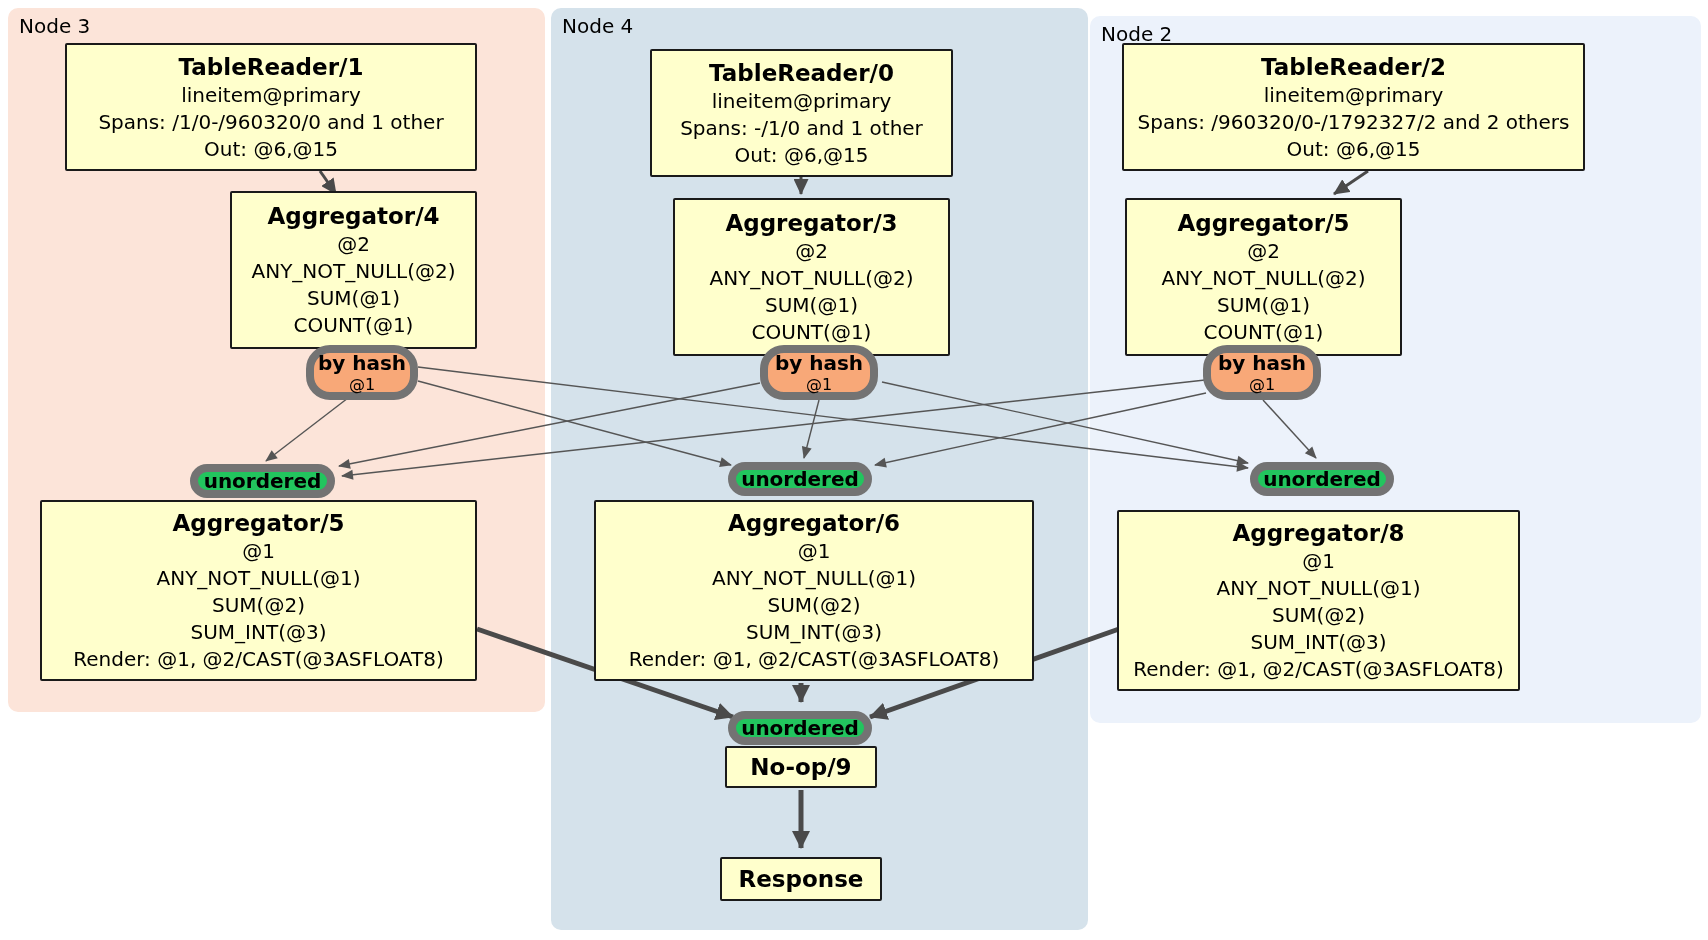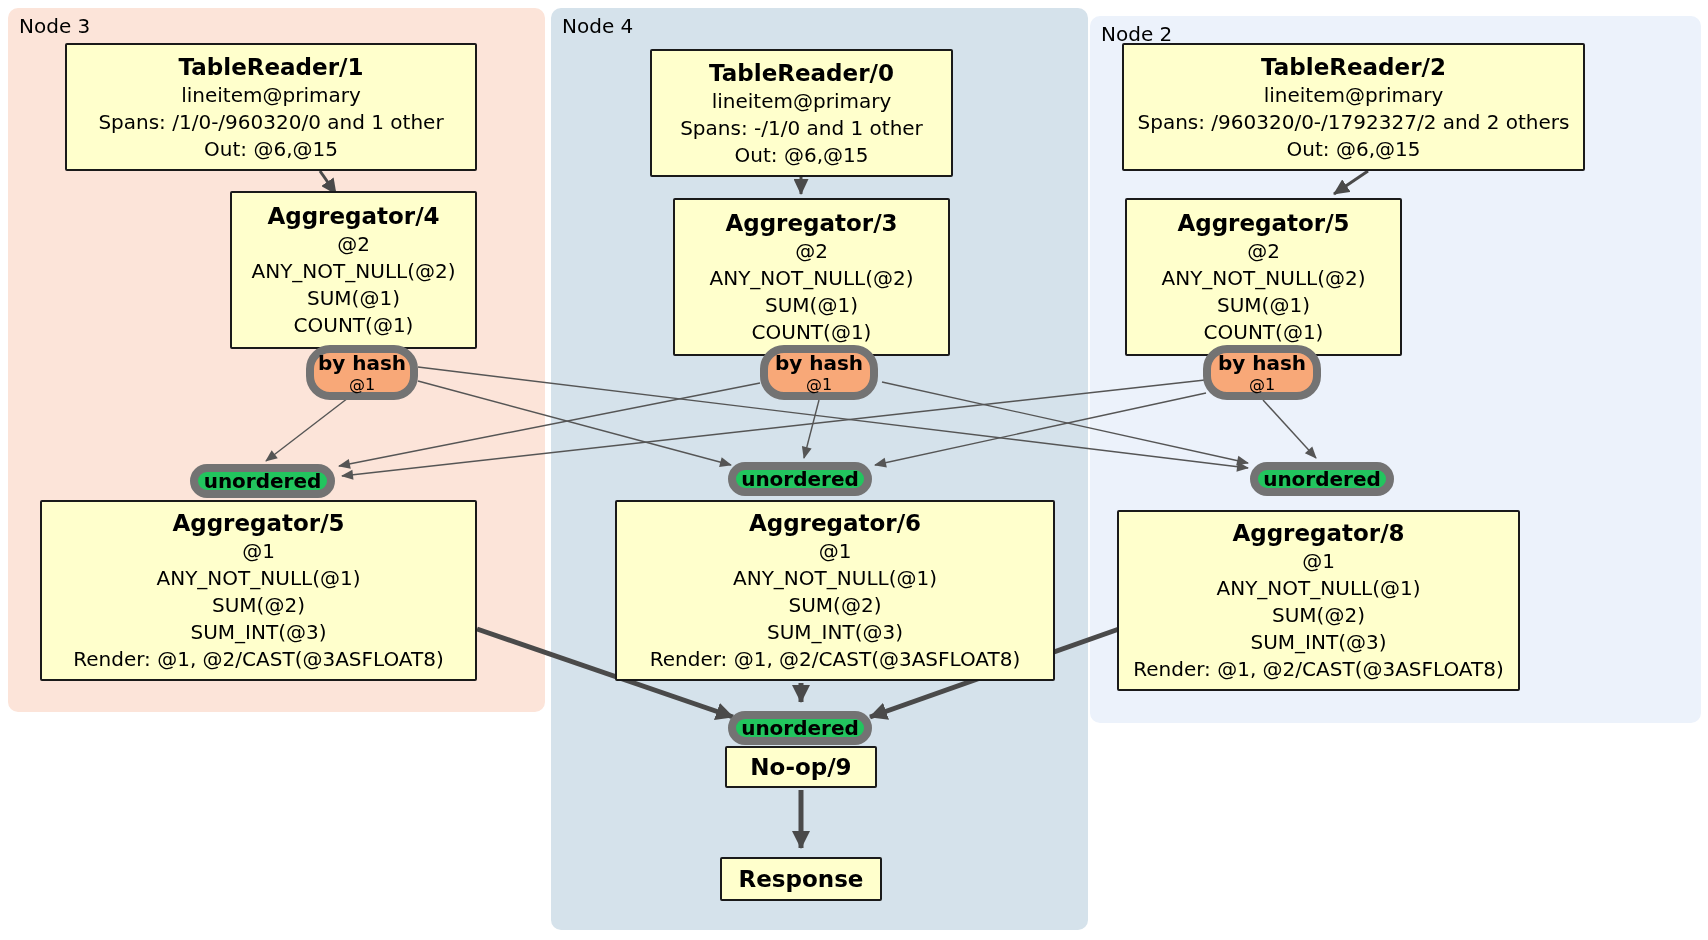--- a/index.html
+++ b/index.html
@@ -120,21 +120,21 @@
     <div class="pline">Spans: -/1/0 and 1 other</div>
     <div class="pline">Out: @6,@15</div>
   </div>
   <div class="pbox" style="left:673px;top:198px;width:277px;height:158px">
     <div class="ptitle">Aggregator/3</div>
     <div class="pline">@2</div>
     <div class="pline">ANY_NOT_NULL(@2)</div>
     <div class="pline">SUM(@1)</div>
     <div class="pline">COUNT(@1)</div>
   </div>
-  <div class="pbox" style="left:615px;top:500px;width:440px;height:181px">
+  <div class="pbox" style="left:594px;top:500px;width:440px;height:181px">
     <div class="ptitle">Aggregator/6</div>
     <div class="pline">@1</div>
     <div class="pline">ANY_NOT_NULL(@1)</div>
     <div class="pline">SUM(@2)</div>
     <div class="pline">SUM_INT(@3)</div>
     <div class="pline">Render: @1, @2/CAST(@3ASFLOAT8)</div>
   </div>
   <div class="pbox" style="left:725px;top:746px;width:152px;height:42px">
     <div class="ptitle">No-op/9</div>
   </div>

